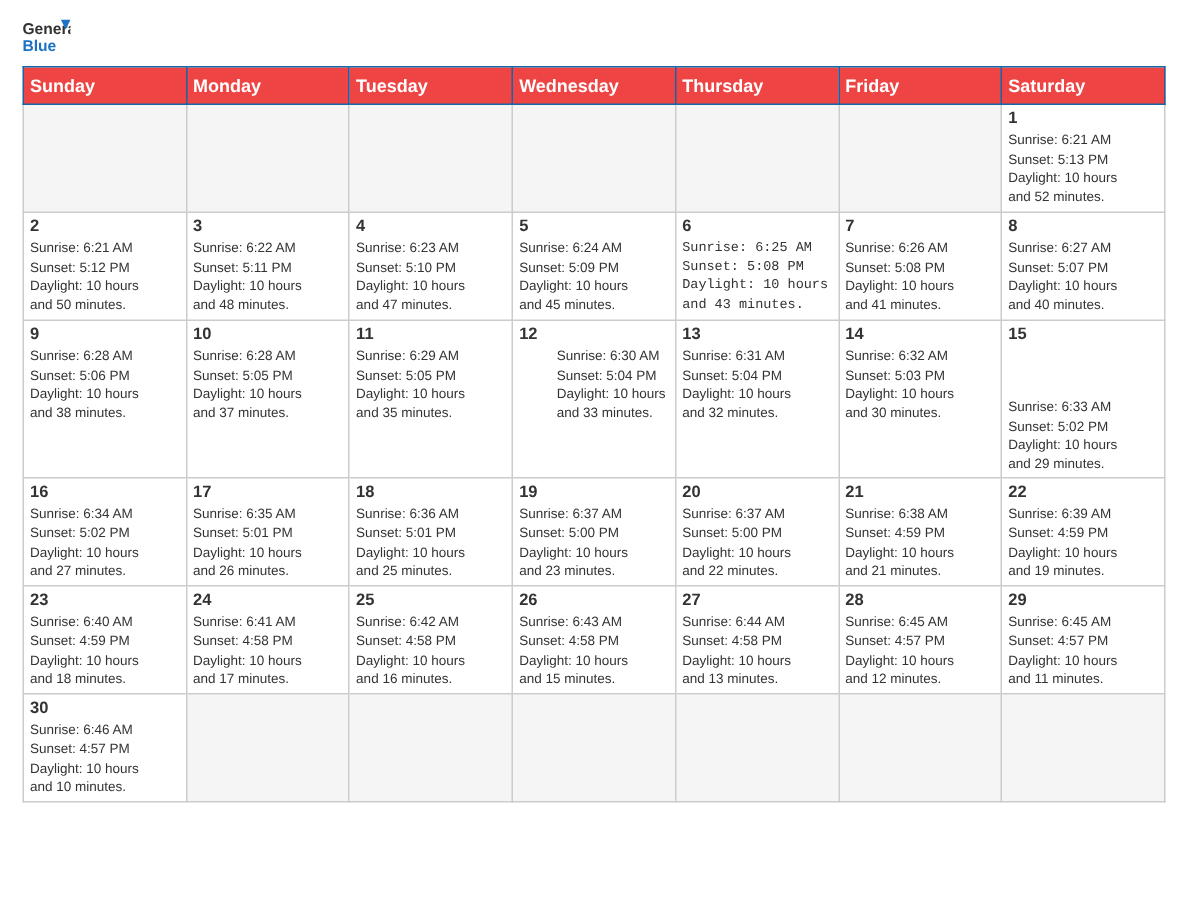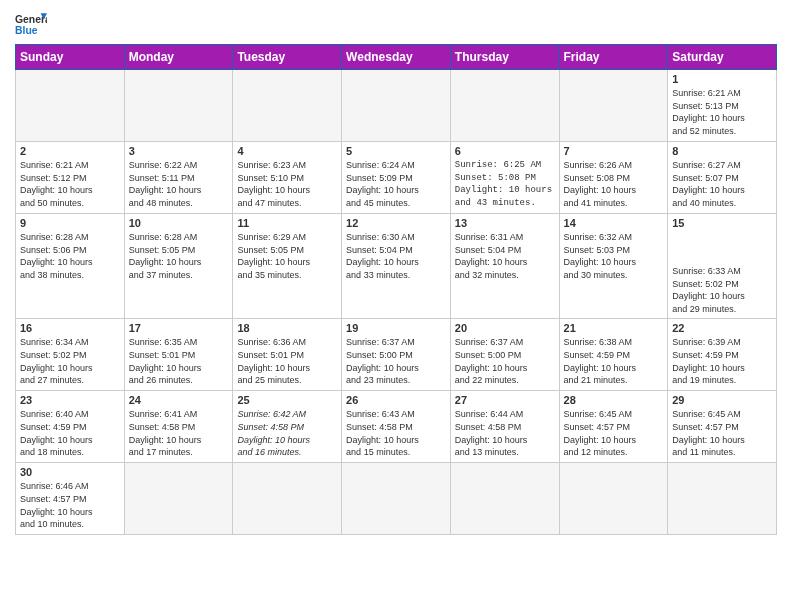--- a/index.html
+++ b/index.html
@@ -42,21 +42,21 @@
     .subtitle {
       font-size: 14px;
       color: #555;
     }
     .calendar {
       width: 100%;
       border-collapse: collapse;
       border: 1px solid #ccc;
     }
     .calendar th {
-      background: #a21caf;
+      background: #ef4444;
       color: #fff;
       font-size: 12px;
       font-weight: bold;
       padding: 5px 4px;
       border: 1px solid #1565a8;
       text-align: left;
     }
     .calendar td {
       border: 1px solid #ccc;
       vertical-align: top;
@@ -201,21 +201,21 @@
           </td>
           <td>
             <span class="day-number">11</span>
             <div class="day-info" style="white-space: pre-line;">Sunrise: 6:29 AM
 Sunset: 5:05 PM
 Daylight: 10 hours
 and 35 minutes.</div>
           </td>
           <td>
             <span class="day-number">12</span>
-            <div class="day-info" style="white-space: pre-line;">Sunrise: 6:30 AM
+            <div class="day-info" style="white-space: pre-line; margin-left: 25px;">Sunrise: 6:30 AM
 Sunset: 5:04 PM
 Daylight: 10 hours
 and 33 minutes.</div>
           </td>
           <td>
             <span class="day-number">13</span>
             <div class="day-info" style="white-space: pre-line;">Sunrise: 6:31 AM
 Sunset: 5:04 PM
 Daylight: 10 hours
 and 32 minutes.</div>
@@ -296,21 +296,21 @@
           </td>
           <td>
             <span class="day-number">24</span>
             <div class="day-info" style="white-space: pre-line;">Sunrise: 6:41 AM
 Sunset: 4:58 PM
 Daylight: 10 hours
 and 17 minutes.</div>
           </td>
           <td>
             <span class="day-number">25</span>
-            <div class="day-info" style="white-space: pre-line; font-style: italic;">Sunrise: 6:42 AM
+            <div class="day-info" style="white-space: pre-line;">Sunrise: 6:42 AM
 Sunset: 4:58 PM
 Daylight: 10 hours
 and 16 minutes.</div>
           </td>
           <td>
             <span class="day-number">26</span>
             <div class="day-info" style="white-space: pre-line;">Sunrise: 6:43 AM
 Sunset: 4:58 PM
 Daylight: 10 hours
 and 15 minutes.</div>

